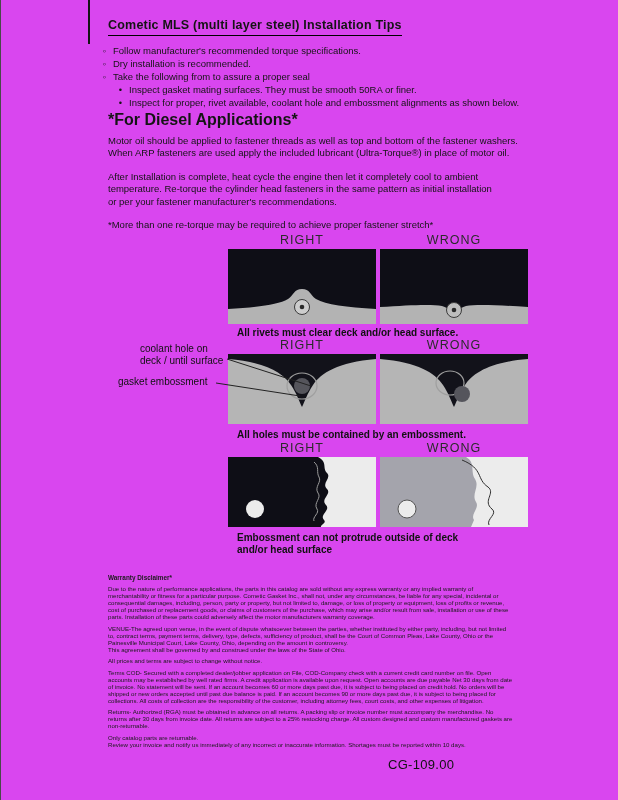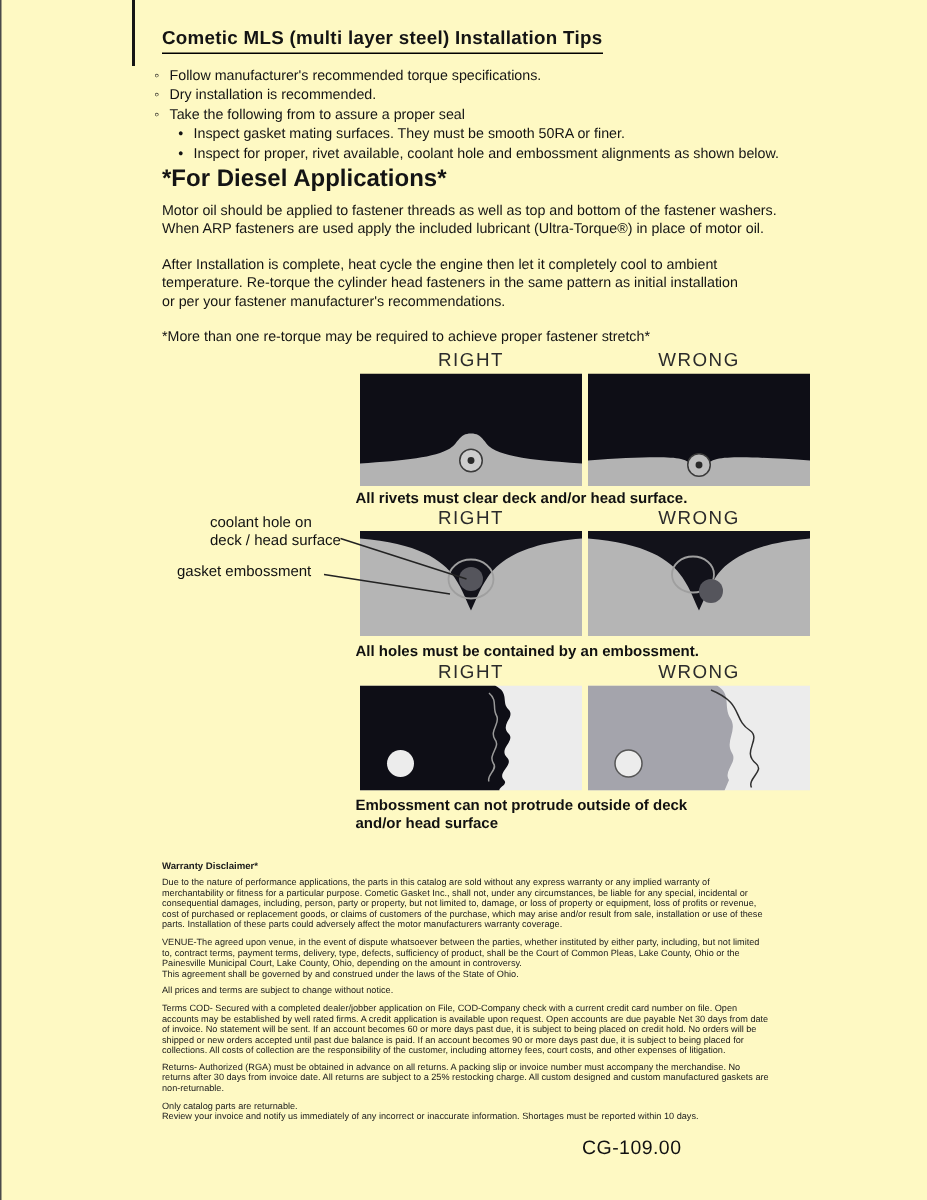--- a/index.html
+++ b/index.html
@@ -1,19 +1,19 @@
 <!DOCTYPE html>
 <html><head>
 <meta charset="utf-8">
 <style>
   * { margin:0; padding:0; box-sizing:border-box; }
   html,body { background:#ffffff; }
   body { width:618px; }
   .page {
-    position:relative; width:618px; height:800px; background:#fef9c3;
+    position:relative; width:618px; height:800px; background:#d946ef;
     font-family:"Liberation Sans", sans-serif; color:#141414; overflow:hidden;
   }
   .edge-line { position:absolute; left:0; top:0; width:1px; height:800px; background:#4a4a4a; }
   .corner-mark { position:absolute; left:88px; top:0; width:2px; height:44px; background:#151515; }
 
   .title {
     position:absolute; top:18px; left:108px; display:inline-block;
     font-size:12.5px; font-weight:bold; letter-spacing:0.2px;
     border-bottom:1.5px solid #000; padding-bottom:3px;
   }
@@ -22,21 +22,21 @@
   .tips li { display:flex; gap:5px; font-size:9.5px; line-height:13px; }
   .tips .glyph { width:7px; flex:0 0 auto; text-align:center; }
   .subtips { list-style:none; margin-left:16px; }
   .subtips li { display:flex; gap:5px; }
 
   .diesel { position:absolute; top:114px; left:108px; width:480px; font-size:9.5px; line-height:12.5px; }
   .diesel h2 { font-size:16px; font-weight:bold; margin-bottom:8px; }
   .diesel p { margin-bottom:11px; }
   .preline { white-space:pre-line; }
 
-  .dg-row { position:absolute; left:240px; display:flex; gap:4px;align-items:flex-end; }
+  .dg-row { position:absolute; left:228px; display:flex; gap:4px;align-items:flex-end; }
   .dg-col { width:148px; }
   .dg-head { text-align:center; font-size:12.5px; letter-spacing:1px; color:#2b2b2b; margin-bottom:2px; }
   .dg-col svg { display:block; }
   .dg-caption { position:absolute; left:237px; font-size:10px; line-height:11.5px; color:#111;font-weight:bold; }
 
   .fig-label { position:absolute; font-size:10px; line-height:11.5px; color:#111; }
   .leaders { position:absolute; left:0; top:0; pointer-events:none; }
 
   .disclaimer { position:absolute; top:574px; left:108px; width:406px; font-size:6.1px; line-height:7px; color:#1a1a1a; }
   .disclaimer h3 { font-size:6.4px; font-weight:bold; margin-bottom:4px; }
@@ -108,21 +108,21 @@
         <path d="M0,75 L0,58 C30,56 52,55 62,57 C70,59 71,64 74,68 C77,64 78,59 86,57 C96,55 118,56 148,58 L148,75 Z" fill="#b3b3b3"></path>
         <circle cx="74" cy="61" r="7.5" fill="#bdbdbd" stroke="#3a3a3a" stroke-width="1"></circle>
         <circle cx="74" cy="61" r="2.3" fill="#2a2a2a"></circle>
       </svg>
     </div>
   </div>
   <div class="dg-caption" style="top:327px;">All rivets must clear deck and/or head surface.</div>
 
   <div class="fig-label" style="top:343px; left:140px; width:92px;">
     <div>coolant hole on</div>
-    <div>deck / head surface</div>
+    <div>deck / until surface</div>
   </div>
   <div class="fig-label" style="top:376px; left:118px;">gasket embossment</div>
 
   <div class="dg-row" style="top:338px;">
     <div class="dg-col">
       <div class="dg-head">RIGHT</div>
       <svg width="148" height="70" viewBox="0 0 148 70">
         <rect width="148" height="70" fill="#b5b5b5"></rect>
         <path d="M0,0 H148 V5 C110,8 93,19 85,31 C79,40 77,47 74,53 C71,47 69,40 63,31 C55,19 38,8 0,5 Z" fill="#12121a"></path>
         <ellipse cx="74" cy="32" rx="15" ry="13" fill="none" stroke="#9f9f9f" stroke-width="1.2"></ellipse>

